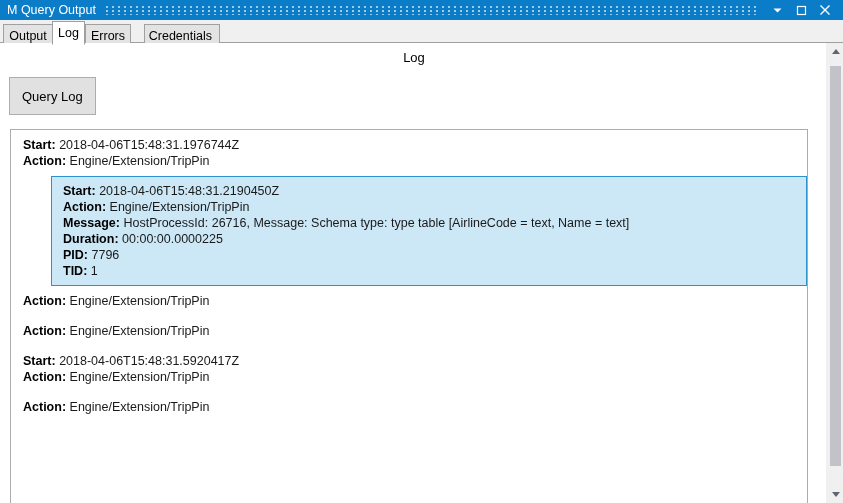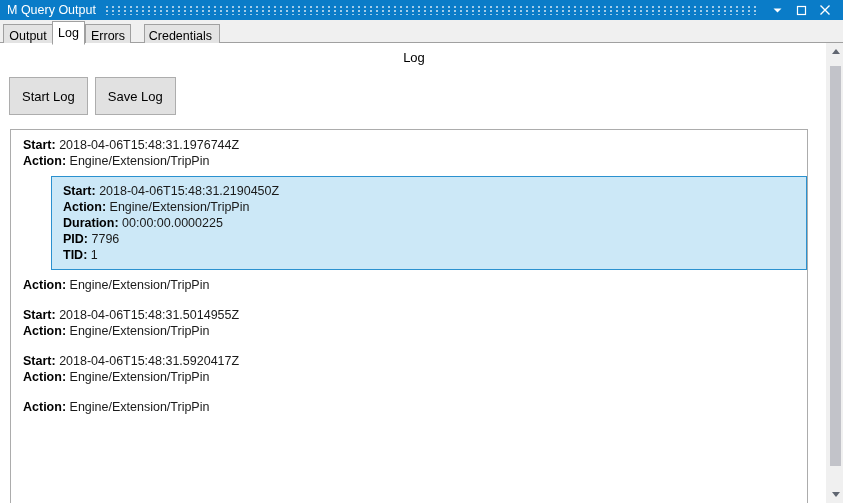--- a/index.html
+++ b/index.html
@@ -265,24 +265,21 @@
       <span>Credentials</span>
     </div>
   </div>
 
   <div class="client">
 
     <div class="page-title">Log</div>
 
     <div class="toolbar">
       <div class="btn">
-        <span>Start Log</span>
-      </div>
-      <div class="btn">
-        <span>Save Log</span>
+        <span>Query Log</span>
       </div>
     </div>
 
     <div class="log-list">
 
       <div class="log-entry">
         <div class="log-line">
           <span class="log-key">Start:</span>
           <span class="log-val">2018-04-06T15:48:31.1976744Z</span>
         </div>
@@ -295,20 +292,24 @@
       <div class="log-entry selected">
         <div class="log-line">
           <span class="log-key">Start:</span>
           <span class="log-val">2018-04-06T15:48:31.2190450Z</span>
         </div>
         <div class="log-line">
           <span class="log-key">Action:</span>
           <span class="log-val">Engine/Extension/TripPin</span>
         </div>
         <div class="log-line">
+          <span class="log-key">Message:</span>
+          <span class="log-val">HostProcessId: 26716, Message: Schema type: type table [AirlineCode = text, Name = text]</span>
+        </div>
+        <div class="log-line">
           <span class="log-key">Duration:</span>
           <span class="log-val">00:00:00.0000225</span>
         </div>
         <div class="log-line">
           <span class="log-key">PID:</span>
           <span class="log-val">7796</span>
         </div>
         <div class="log-line">
           <span class="log-key">TID:</span>
           <span class="log-val">1</span>
@@ -316,24 +317,20 @@
       </div>
 
       <div class="log-entry">
         <div class="log-line">
           <span class="log-key">Action:</span>
           <span class="log-val">Engine/Extension/TripPin</span>
         </div>
       </div>
 
       <div class="log-entry">
-        <div class="log-line">
-          <span class="log-key">Start:</span>
-          <span class="log-val">2018-04-06T15:48:31.5014955Z</span>
-        </div>
         <div class="log-line">
           <span class="log-key">Action:</span>
           <span class="log-val">Engine/Extension/TripPin</span>
         </div>
       </div>
 
       <div class="log-entry">
         <div class="log-line">
           <span class="log-key">Start:</span>
           <span class="log-val">2018-04-06T15:48:31.5920417Z</span>

